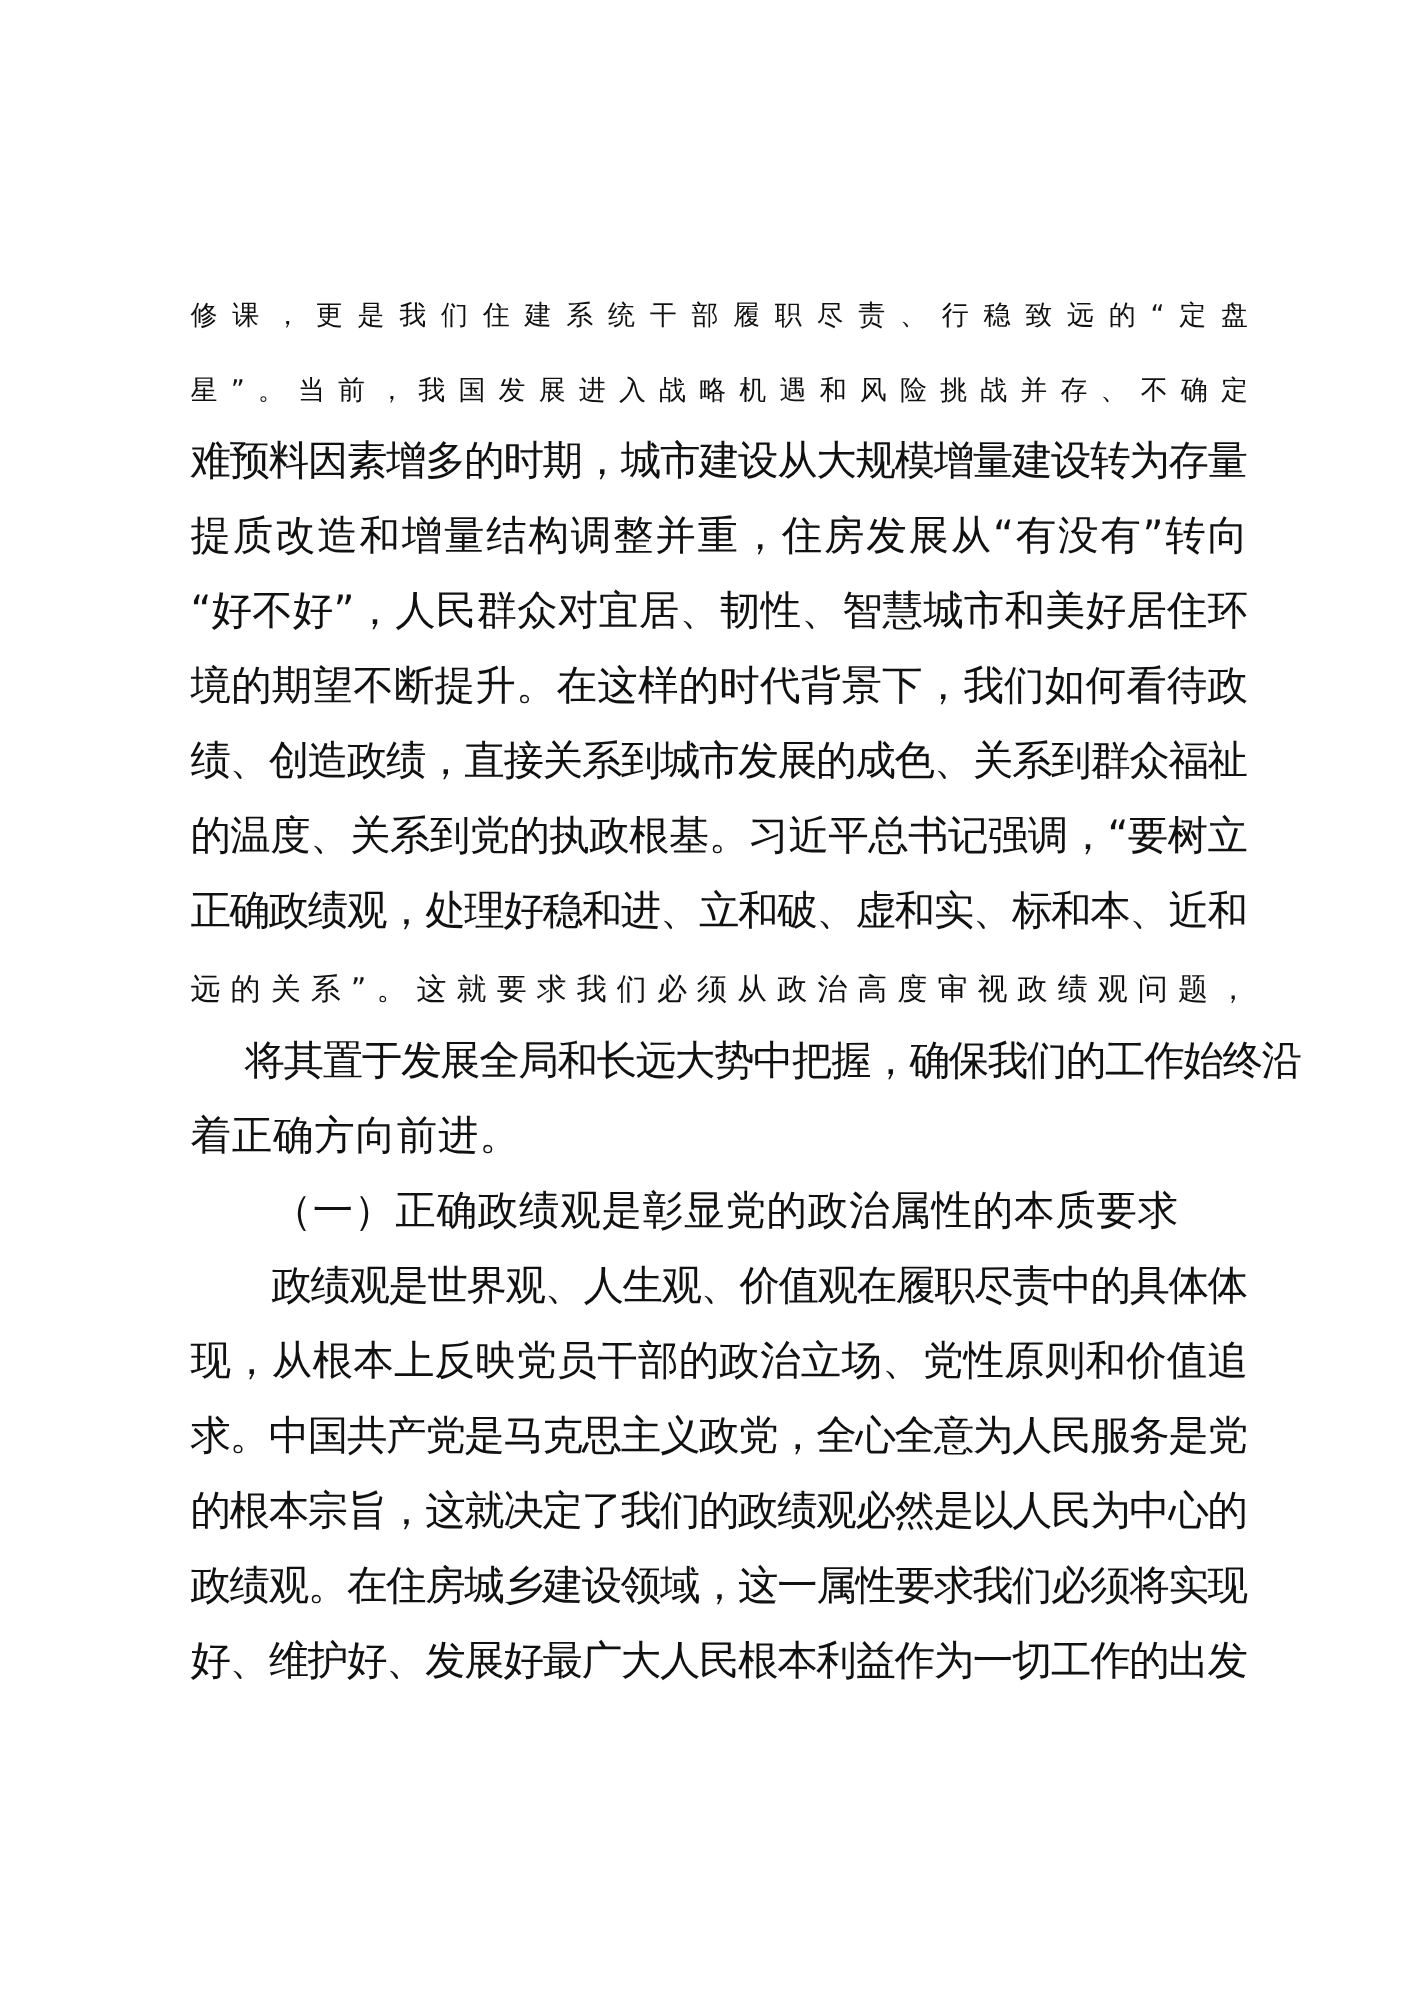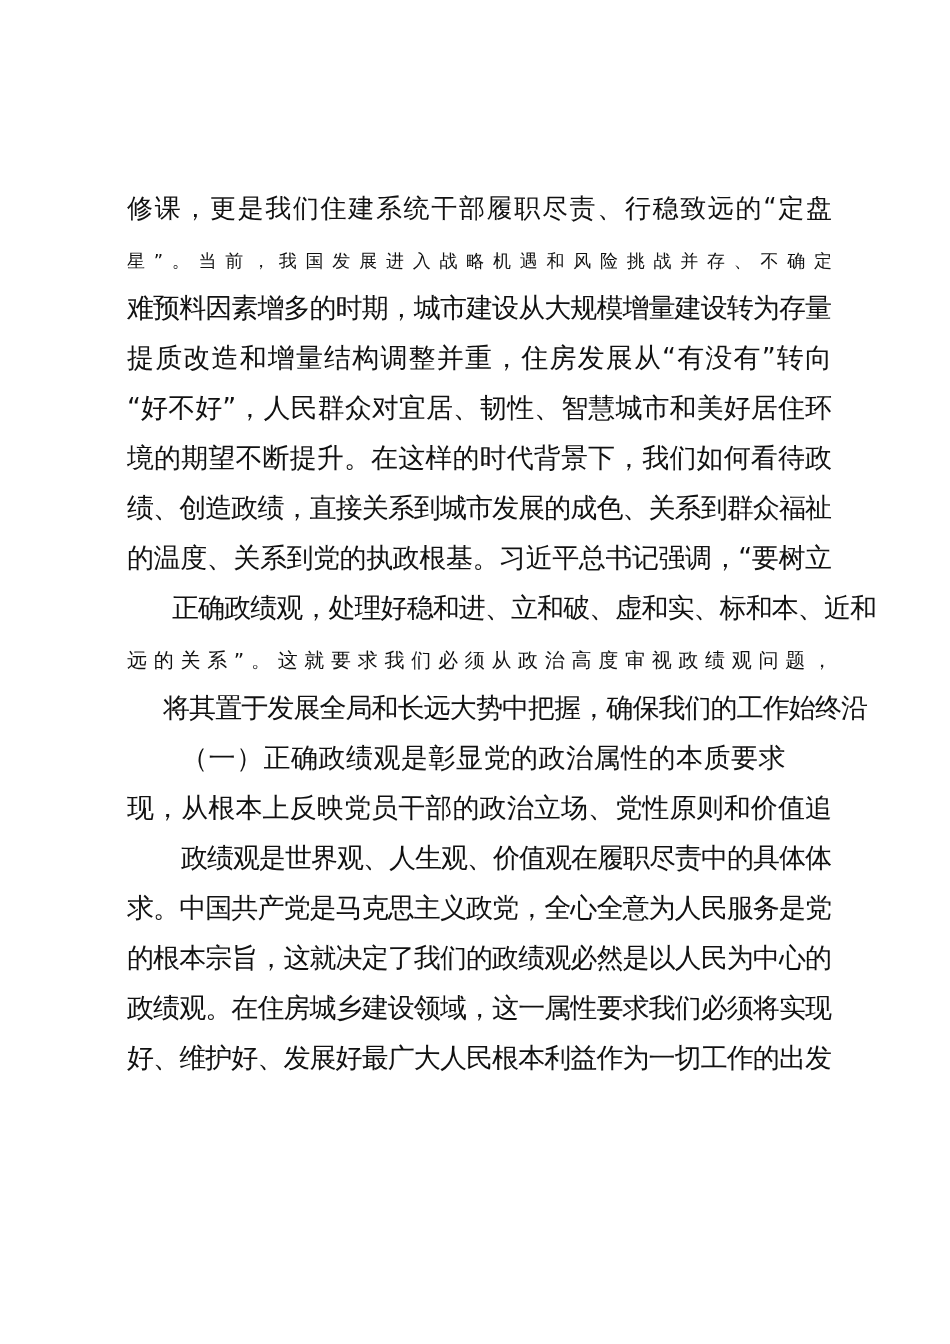--- a/index.html
+++ b/index.html
@@ -37,38 +37,39 @@
     .line.last {
       text-align-last: left;
       letter-spacing: 0.5px;
     }
   </style>
 </head>
 <body>
 
 <div class="page">
   <div>
-    <span class="line"><span style="white-space: nowrap; font-size: 26px; letter-spacing: 0px; display: inline-block; width: 705px;">修课，更是我们住建系统干部履职尽责、行稳致远的“定盘</span></span>
+    <span class="line"><span style="white-space: nowrap; font-size: 18px; letter-spacing: 0px; display: inline-block; width: 705px;">修课，更是我们住建系统干部履职尽责、行稳致远的“定盘</span></span>
     <span class="line"><span style="white-space: nowrap; font-size: 18px; letter-spacing: -0.423077px; display: inline-block; width: 704.577px;">星”。当前，我国发展进入战略机遇和风险挑战并存、不确定</span></span>
     <span class="line"><span style="white-space: nowrap; font-size: 27px; letter-spacing: -0.923077px; display: inline-block; width: 704.077px;">难预料因素增多的时期，城市建设从大规模增量建设转为存量</span></span>
     <span class="line"><span style="white-space: nowrap; font-size: 27px; letter-spacing: 0px; display: inline-block; width: 705px;">提质改造和增量结构调整并重，住房发展从“有没有”转向</span></span>
     <span class="line"><span style="white-space: nowrap; font-size: 27px; letter-spacing: 0px; display: inline-block; width: 705px;">“好不好”，人民群众对宜居、韧性、智慧城市和美好居住环</span></span>
     <span class="line"><span style="white-space: nowrap; font-size: 27px; letter-spacing: 0px; display: inline-block; width: 705px;">境的期望不断提升。在这样的时代背景下，我们如何看待政</span></span>
     <span class="line"><span style="white-space: nowrap; font-size: 27px; letter-spacing: -0.923077px; display: inline-block; width: 704.077px;">绩、创造政绩，直接关系到城市发展的成色、关系到群众福祉</span></span>
     <span class="line"><span style="white-space: nowrap; font-size: 27px; letter-spacing: -0.423077px; display: inline-block; width: 704.577px;">的温度、关系到党的执政根基。习近平总书记强调，“要树立</span></span>
-    <span class="line"><span style="white-space: nowrap; font-size: 27px; letter-spacing: -0.923077px; display: inline-block; width: 704.077px; margin-left: 45px;">正确政绩观，处理好稳和进、立和破、虚和实、标和本、近和</span></span>
+    <span class="line"><span style="white-space: nowrap; font-size: 27px; letter-spacing: -0.923077px; display: inline-block; width: 704.077px;">正确政绩观，处理好稳和进、立和破、虚和实、标和本、近和</span></span>
     <span class="line"><span style="white-space: nowrap; font-size: 20px; letter-spacing: -0.423077px; display: inline-block; width: 704.577px;">远的关系”。这就要求我们必须从政治高度审视政绩观问题，</span></span>
     <span class="line"><span style="white-space: nowrap; font-size: 27px; letter-spacing: -0.923077px; display: inline-block; width: 704.077px; margin-left: 36px;">将其置于发展全局和长远大势中把握，确保我们的工作始终沿</span></span>
+    <span class="line last">着正确方向前进。</span>
   </div>
 
   <div>
     <span class="line indent last">（一）正确政绩观是彰显党的政治属性的本质要求</span>
   </div>
 
   <div>
+    <span class="line indent"><span style="white-space: nowrap; font-size: 27px; letter-spacing: -1px; display: inline-block; width: 650px;">政绩观是世界观、人生观、价值观在履职尽责中的具体体</span></span>
     <span class="line"><span style="white-space: nowrap; font-size: 27px; letter-spacing: 0px; display: inline-block; width: 705px;">现，从根本上反映党员干部的政治立场、党性原则和价值追</span></span>
-    <span class="line indent"><span style="white-space: nowrap; font-size: 27px; letter-spacing: -1px; display: inline-block; width: 650px;">政绩观是世界观、人生观、价值观在履职尽责中的具体体</span></span>
     <span class="line"><span style="white-space: nowrap; font-size: 27px; letter-spacing: -0.923077px; display: inline-block; width: 704.077px;">求。中国共产党是马克思主义政党，全心全意为人民服务是党</span></span>
     <span class="line"><span style="white-space: nowrap; font-size: 27px; letter-spacing: -0.923077px; display: inline-block; width: 704.077px;">的根本宗旨，这就决定了我们的政绩观必然是以人民为中心的</span></span>
     <span class="line"><span style="white-space: nowrap; font-size: 27px; letter-spacing: -0.923077px; display: inline-block; width: 704.077px;">政绩观。在住房城乡建设领域，这一属性要求我们必须将实现</span></span>
     <span class="line"><span style="white-space: nowrap; font-size: 27px; letter-spacing: -0.923077px; display: inline-block; width: 704.077px;">好、维护好、发展好最广大人民根本利益作为一切工作的出发</span></span>
   </div>
 </div>
 
 </body></html>

